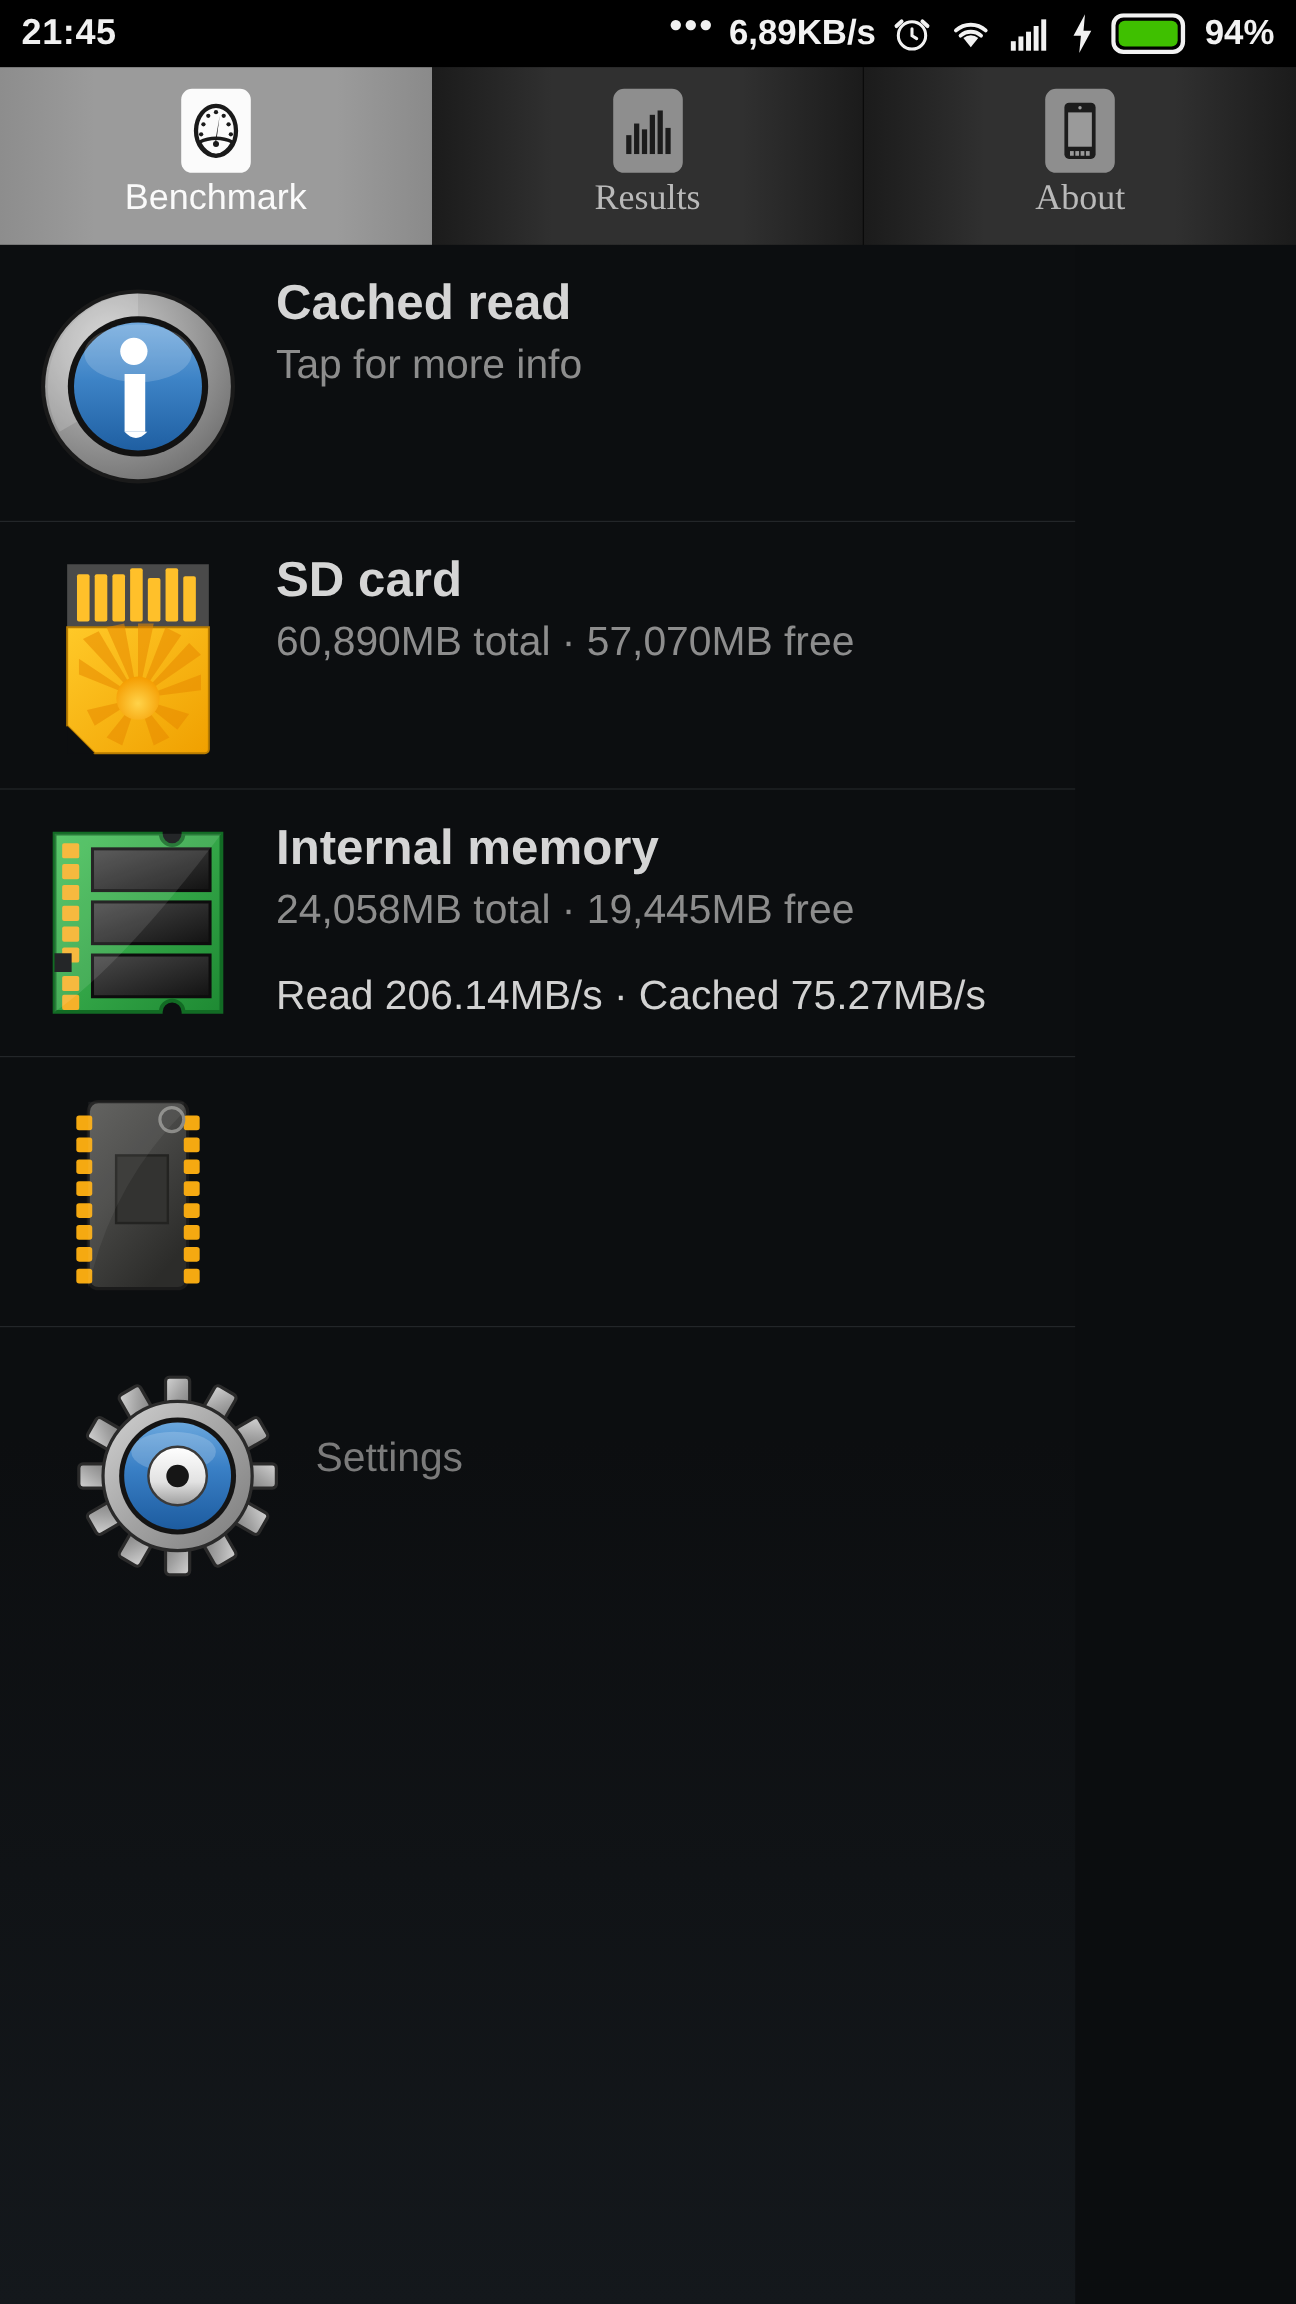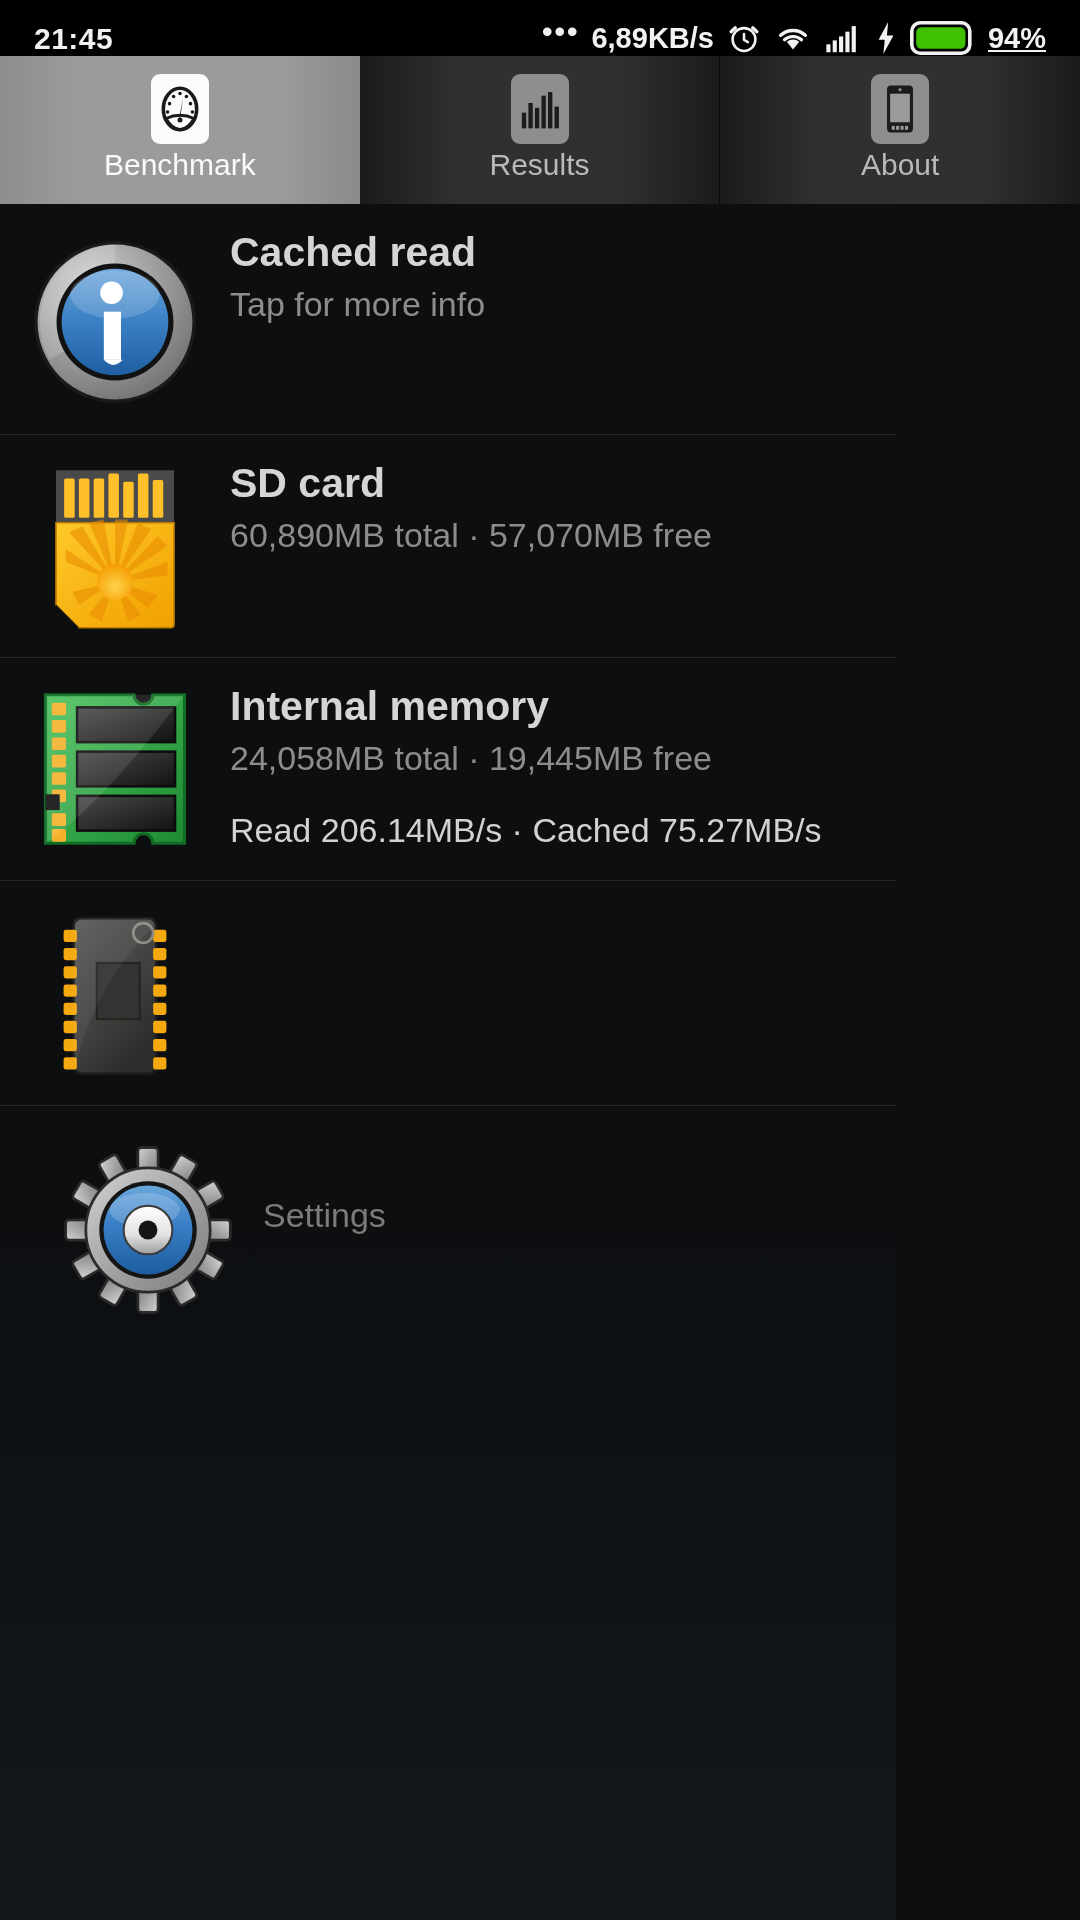--- a/index.html
+++ b/index.html
@@ -8,31 +8,31 @@
     width:1080px; height:1920px;
     background:#0b0d0f;
     font-family:"Liberation Sans", sans-serif;
     overflow:hidden;
   }
 
   
   .statusbar{
     height:56px; width:1080px;
     background:#000;
-    display:flex; align-items:flex-end;
-    padding:0 34px;
+    display:flex; align-items:center;
+    padding:0 18px;
     color:#e8e8e8;
   }
   .sb-clock{ font-size:30px; font-weight:700; letter-spacing:.5px; color:#f0f0f0; }
   .sb-spacer{ flex:1; }
   .sb-right{ display:flex; align-items:center; gap:12px; }
   .sb-dots{ font-size:30px; font-weight:900; letter-spacing:2px; line-height:.4; color:#f0f0f0; position:relative; top:-6px;}
   .sb-speed{ font-size:29px; font-weight:700; color:#f2f2f2; }
   .sb-ico{ display:block; }
-  .sb-pct{ font-size:29px; font-weight:700; color:#f2f2f2; margin-left:2px;text-decoration:underline;}
+  .sb-pct{ font-size:29px; font-weight:700; color:#f2f2f2; margin-left:2px;}
 
   
   .tabs{ display:flex; height:148px; width:1080px; background:#121212; }
   .tab{
     flex:1 1 0; position:relative;
     display:flex; flex-direction:column; align-items:center; justify-content:flex-start;
     padding-top:18px;
     cursor:pointer;
   }
   .tab.active{
@@ -44,21 +44,21 @@
   .tab.inactive + .tab.inactive{ border-left:1px solid #0a0a0a; }
   .tab-ico{
     width:58px; height:70px; border-radius:9px;
     display:flex; align-items:center; justify-content:center;
     margin-bottom:6px;
   }
   .tab.active .tab-ico{ background:#fbfbfb; }
   .tab.inactive .tab-ico{ background:#8e8e8e; }
   .tab-label{ font-size:30px; line-height:1; }
   .tab.active .tab-label{ color:#fafafa; }
-  .tab.inactive .tab-label{ color:#b9b9b9; }
+  .tab.inactive .tab-label{ color:#b9b9b9;font-family:Liberation Serif, serif; }
 
   
   .list{ width:896px; background:linear-gradient(to bottom,#0c0e10 0%,#0c0e10 58%,#14181c 100%); height:1716px;}
   .row{
     display:flex; align-items:flex-start;
     padding:26px 0 26px 0;
     border-bottom:1px solid #232629;
     position:relative;
   }
   .row:last-of-type{ border-bottom:none; }

